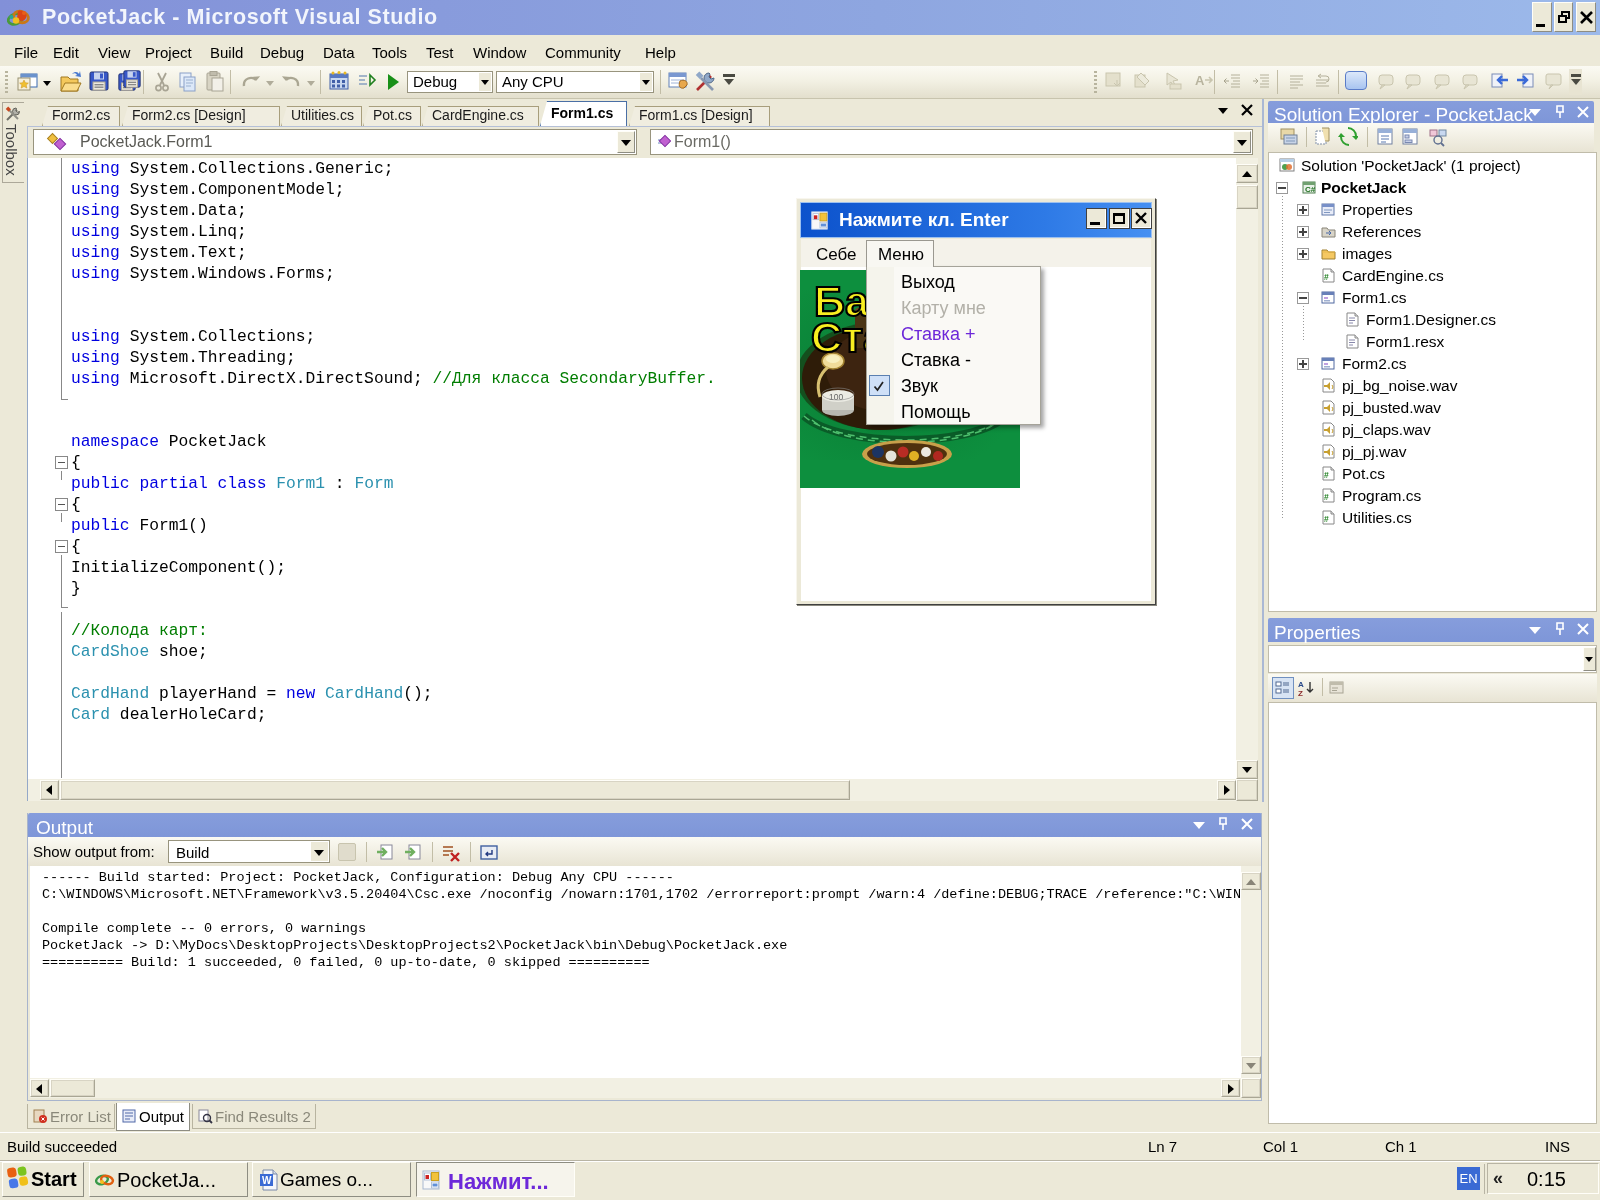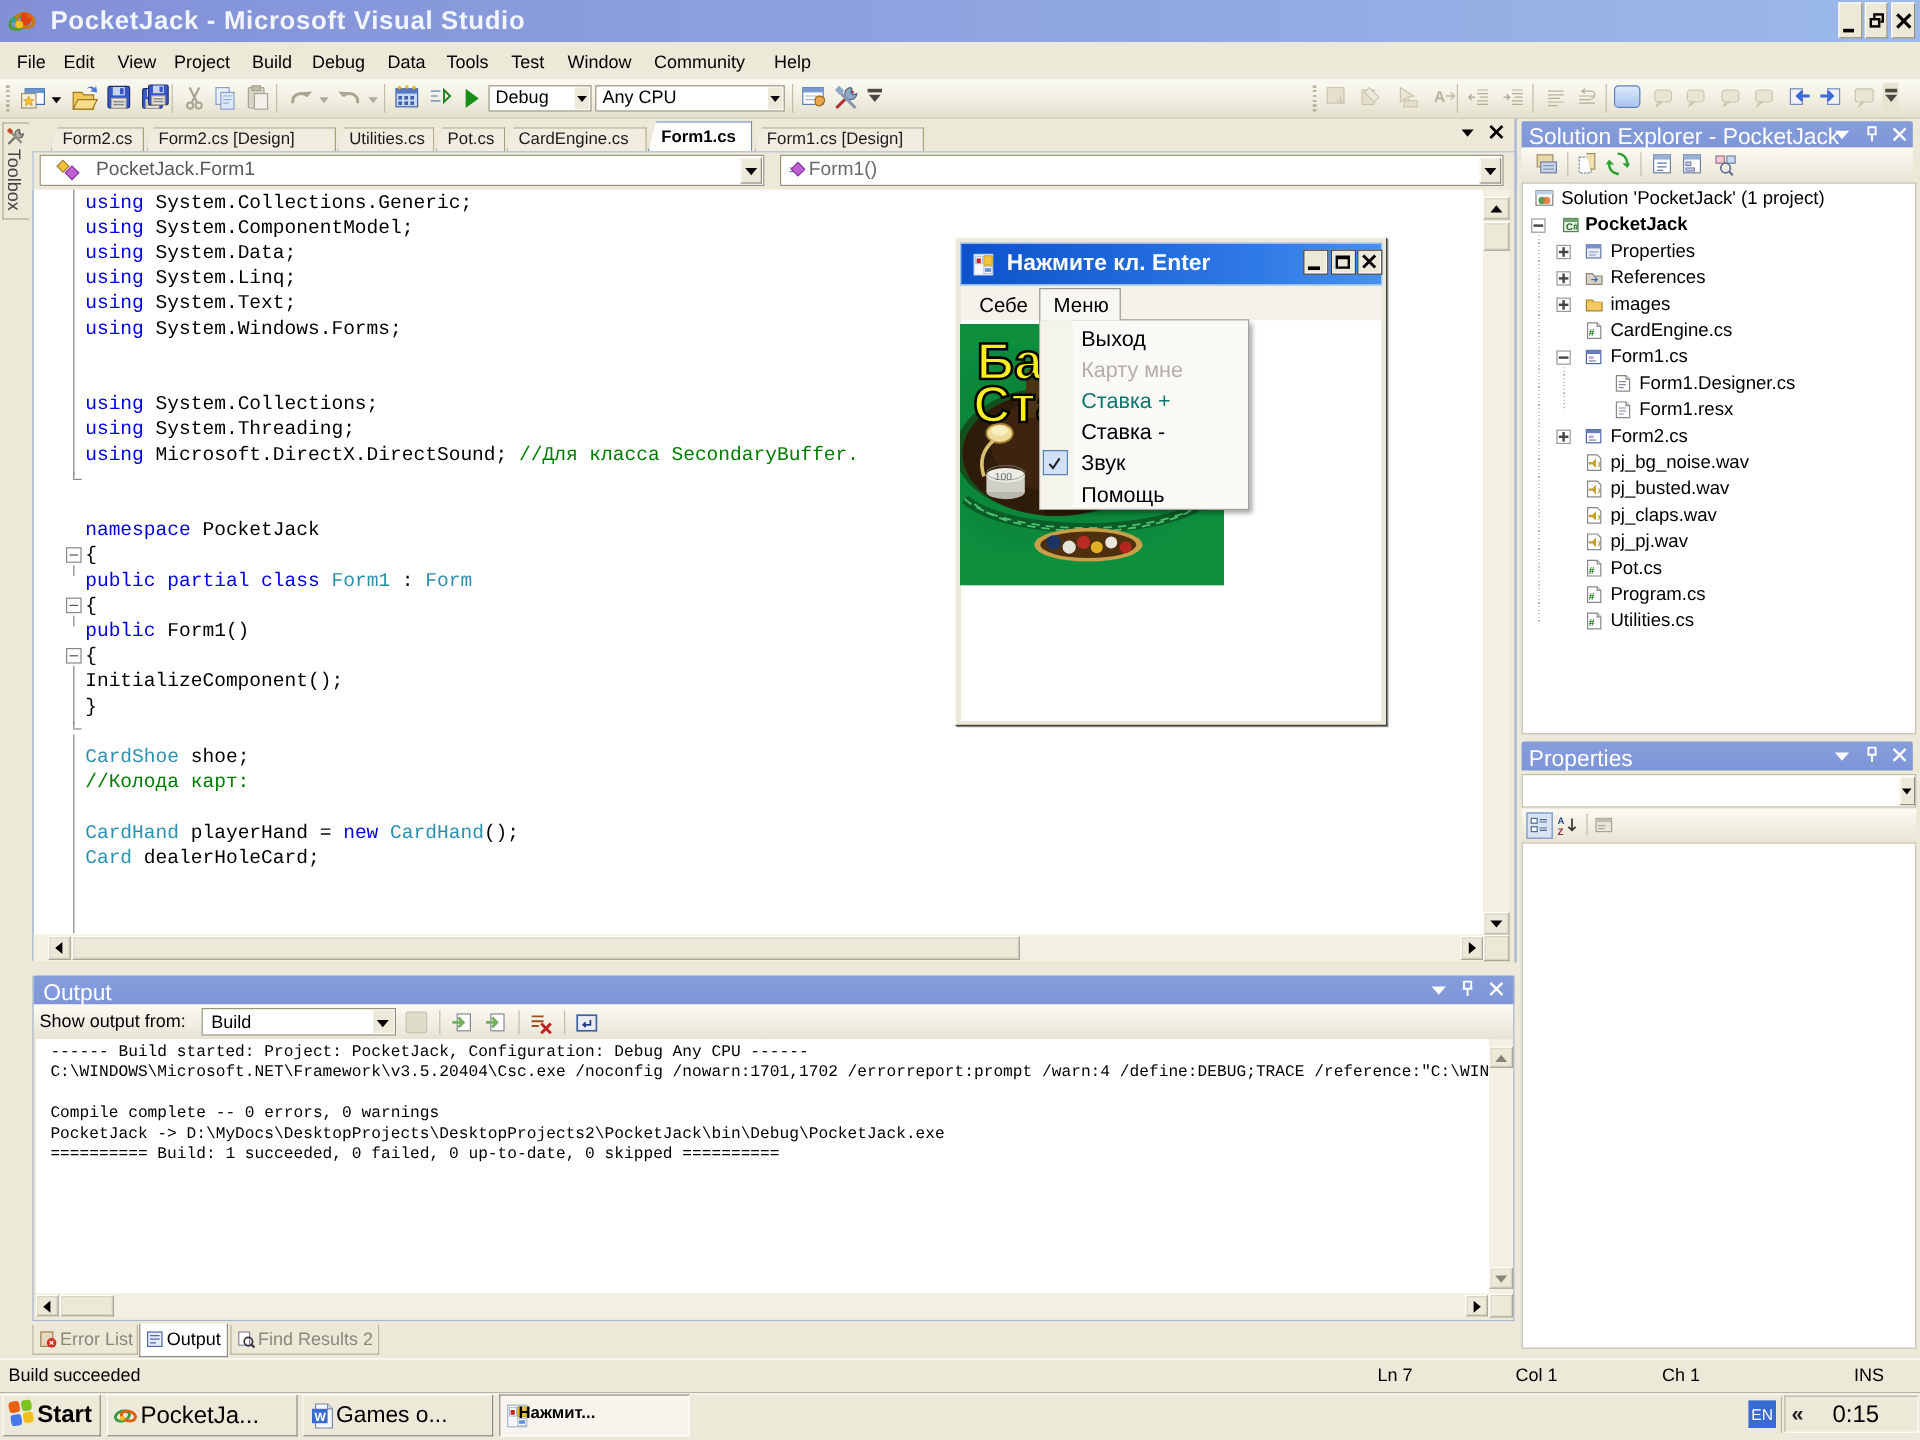--- a/index.html
+++ b/index.html
@@ -313,22 +313,22 @@
     <div style="height:21px;white-space:pre">&nbsp;</div>
     <div style="height:21px;white-space:pre"><span class="kw">namespace</span> PocketJack</div>
     <div style="height:21px;white-space:pre">{</div>
     <div style="height:21px;white-space:pre"><span class="kw">public</span> <span class="kw">partial</span> <span class="kw">class</span> <span class="ty">Form1</span> : <span class="ty">Form</span></div>
     <div style="height:21px;white-space:pre">{</div>
     <div style="height:21px;white-space:pre"><span class="kw">public</span> Form1()</div>
     <div style="height:21px;white-space:pre">{</div>
     <div style="height:21px;white-space:pre">InitializeComponent();</div>
     <div style="height:21px;white-space:pre">}</div>
     <div style="height:21px;white-space:pre">&nbsp;</div>
+    <div style="height:21px;white-space:pre"><span class="cm">//Колода карт:</span></div>
     <div style="height:21px;white-space:pre"><span class="ty">CardShoe</span> shoe;</div>
-    <div style="height:21px;white-space:pre"><span class="cm">//Колода карт:</span></div>
     <div style="height:21px;white-space:pre">&nbsp;</div>
     <div style="height:21px;white-space:pre"><span class="ty">CardHand</span> playerHand = <span class="kw">new</span> <span class="ty">CardHand</span>();</div>
     <div style="height:21px;white-space:pre"><span class="ty">Card</span> dealerHoleCard;</div>
   </div>
 <div class="a" style="left:61px;top:158px;width:1px;height:238px;background:#888"></div>
 <div class="a" style="left:61px;top:393px;width:1px;height:6px;background:#888"></div>
 <div class="a" style="left:61px;top:399px;width:7px;height:1px;background:#888"></div>
 <div class="a" style="left:55px;top:456px;width:13px;height:13px;background:#fff;border:1px solid #888;z-index:3"></div>
 <div class="a" style="left:58px;top:461.5px;width:7px;height:1.6px;background:#555;z-index:3"></div>
 <div class="a" style="left:61px;top:471px;width:1px;height:9px;background:#888"></div>
@@ -672,21 +672,21 @@
 <div class="a" style="left:280px;top:1169px;font-size:19px;font-weight:400;color:#000">Games o...</div>
 <div class="a" style="left:416px;top:1162px;width:159px;height:35px;background:#f6f4ec;border:1px solid;border-color:#8e8d82 #fffef8 #fffef8 #8e8d82"></div>
 <svg class="a" style="left:421px;top:1169px" width="20" height="22" viewBox="0 0 20 22">
 <rect x="2" y="2" width="16" height="18" fill="#f8f8f8" stroke="#a8b8d0"></rect>
 <rect x="3.5" y="4" width="6" height="7" fill="#fff" stroke="#b0c0d8"></rect>
     <rect x="4.5" y="6" width="3.5" height="4" fill="#cc2222"></rect>
 <rect x="10.5" y="3.5" width="7" height="8" fill="#f2c23a" stroke="#caa020"></rect>
 <rect x="10.5" y="13" width="7" height="6" fill="#fff" stroke="#b0c0d8"></rect>
     <rect x="11.5" y="14.5" width="5" height="3" fill="#6090d8"></rect>
 </svg>
-<div class="a" style="left:432px;top:1169px;font-size:14px;font-weight:700;color:#000000">Нажмит...</div>
+<div class="a" style="left:448px;top:1169px;font-size:22px;font-weight:700;color:#6d28d9">Нажмит...</div>
 <div class="a" style="left:1457px;top:1167px;width:23px;height:23px;background:#3a6ad4;color:#fff;font-size:13px;text-align:center;line-height:23px">EN</div>
 <div class="a" style="left:1484px;top:1164px;width:1px;height:30px;background:#b8b4a4"></div>
 <div class="a" style="left:1487px;top:1163px;width:112px;height:31px;border:1px solid;border-color:#b8b4a4 #fffef8 #fffef8 #b8b4a4"></div>
 <div class="a" style="left:1493px;top:1168px;font-size:18px;font-weight:700;color:#222">«</div>
 <div class="a" style="left:1527px;top:1168px;font-size:20px;color:#000">0:15</div>
 <div class="a" style="left:796px;top:198px;width:360px;height:407px;background:#ece9d8;border:1px solid;border-color:#f8f6ee #404040 #404040 #f8f6ee;box-shadow:1px 1px 0 #8a897e"></div>
 <div class="a" style="left:800px;top:202px;width:352px;height:36px;background:linear-gradient(90deg,#0c52cc,#2e7ae6 70%,#4690f2);border:1px solid #9cc0f0"></div>
 <svg class="a" style="left:810px;top:211px" width="19" height="19" viewBox="0 0 20 22">
 <rect x="1" y="1" width="18" height="20" fill="#f8f8f8" stroke="#c8d8f0"></rect>
 <rect x="2.5" y="3" width="6.5" height="7" fill="#fff" stroke="#b0c0d8"></rect>
@@ -744,19 +744,19 @@
 </g>
 <text x="14" y="46" font-size="43" font-weight="bold" fill="#f8ee20" stroke="#000" stroke-width="2.2" font-family="Liberation Sans">Банк</text>
 <text x="11" y="82" font-size="43" font-weight="bold" fill="#f8ee20" stroke="#000" stroke-width="2.2" font-family="Liberation Sans">Ставка</text>
 </svg>
 <div class="a" style="left:866px;top:240px;width:68px;height:27px;background:#f8f7f2;border:1px solid #9a9890;border-bottom:none;z-index:5"></div>
 <div class="a" style="left:878px;top:245px;font-size:17px;color:#000;z-index:6">Меню</div>
 <div class="a" style="left:866px;top:266px;width:175px;height:159px;background:#faf9f5;border:1px solid #a5a399;box-shadow:3px 3px 4px rgba(0,0,0,.35);z-index:4"></div>
 <div class="a" style="left:867px;top:267px;width:27px;height:157px;background:#f5f4ec;z-index:4"></div>
 <div class="a" style="left:901px;top:272px;font-size:18px;color:#000;z-index:5">Выход</div>
 <div class="a" style="left:901px;top:298px;font-size:18px;color:#b2b0a8;z-index:5">Карту мне</div>
-<div class="a" style="left:901px;top:324px;font-size:18px;color:#0f766e;z-index:5">Ставка +</div>
+<div class="a" style="left:901px;top:324px;font-size:18px;color:#6d28d9;z-index:5">Ставка +</div>
 <div class="a" style="left:901px;top:350px;font-size:18px;color:#000;z-index:5">Ставка -</div>
 <div class="a" style="left:901px;top:376px;font-size:18px;color:#000;z-index:5">Звук</div>
 <div class="a" style="left:901px;top:402px;font-size:18px;color:#000;z-index:5">Помощь</div>
 <div class="a" style="left:869px;top:375px;width:21px;height:21px;background:#cfe0f7;border:1px solid #5a7fb0;z-index:5"></div>
 <svg class="a" style="left:872px;top:380px;z-index:6" width="14" height="14">
     <path d="M2.5 6.5 l3 3.5 5.5-8" stroke="#222" stroke-width="1.7" fill="none"></path>
   </svg>
 </body></html>

